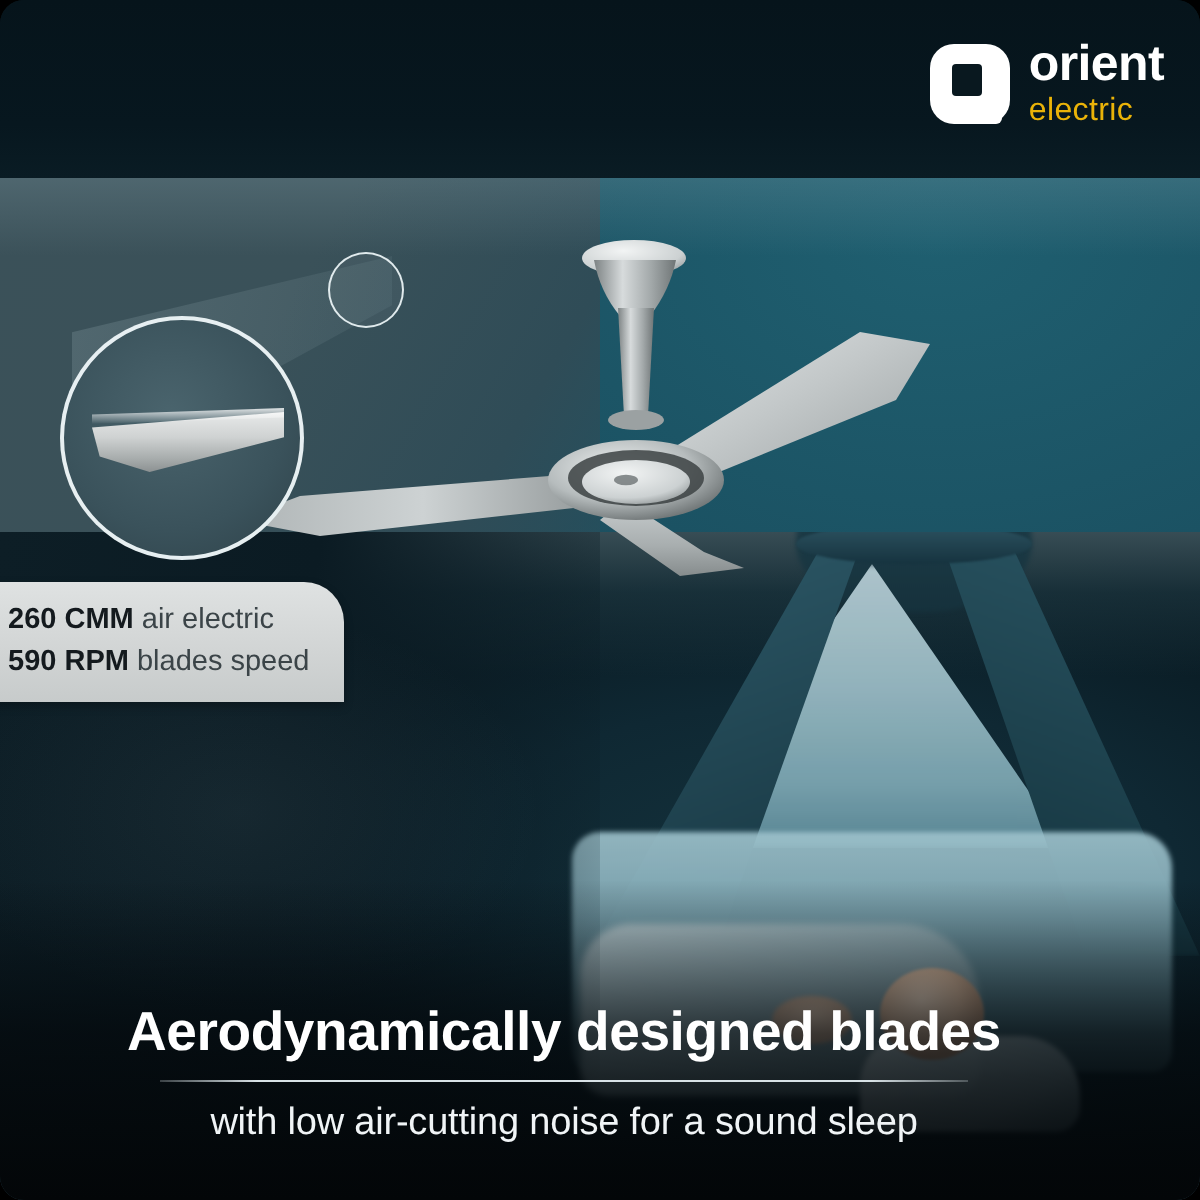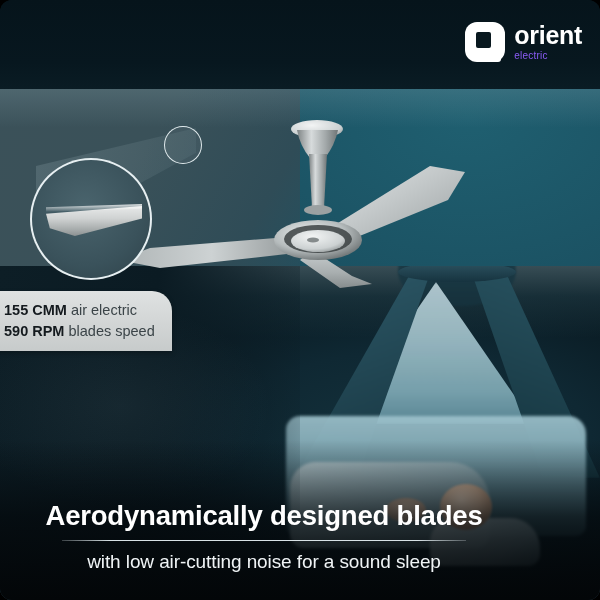--- a/index.html
+++ b/index.html
@@ -30,21 +30,21 @@
   }
   .logo-mark:before{
     content:"";position:absolute;left:23px;top:27px;width:13px;height:13px;
     background:#ffffff;border-radius:0 0 3px 0;
   }
   .logo-words{display:flex;flex-direction:column;line-height:1;}
   .logo-orient{
     color:#fff;font-size:25px;font-weight:bold;letter-spacing:-0.3px;
   }
   .logo-electric{
-    color:#8b5cf6;font-size:10px;font-weight:normal;letter-spacing:0.2px;margin-top:3px;
+    color:#eab308;font-size:16px;font-weight:normal;letter-spacing:0.2px;margin-top:3px;
   }
 
   
   .scene{
     position:absolute;left:0;top:88px;width:600px;height:512px;overflow:hidden;
     background:
       radial-gradient(150% 120% at 78% 6%, #1f5f70 0%, #1b5263 28%, #28434e 52%, #33474f 70%, #3a5058 100%);
   }
   .wall-left{
     position:absolute;left:0;top:0;width:300px;height:300px;
@@ -178,21 +178,21 @@
     padding:9px 0 0 14px;box-sizing:border-box;
   }
   .spec-line{
     font-size:14.5px;color:#20282c;line-height:21px;white-space:nowrap;
   }
   .spec-line .v{font-weight:bold;color:#141a1e;}
   .spec-line .u{font-weight:normal;color:#3b4448;}
 
   
   .bottom-copy{
-    position:absolute;left:0;bottom:26px;width:528px;text-align:center;z-index:9;
+    position:absolute;left:0;bottom:26px;width:528px;text-align:center;z-index:9;padding-left:18px;
   }
   .headline{
     font-size:27.5px;font-weight:bold;color:#ffffff;letter-spacing:-0.2px;
     line-height:34px;
   }
   .rule{
     width:404px;height:1.5px;margin:7px auto 9px auto;
     background:linear-gradient(90deg,rgba(220,230,234,.25),#d8e2e6 12%,#d8e2e6 88%,rgba(220,230,234,.25));
   }
   .subhead{
@@ -288,21 +288,21 @@
   <div class="logo">
     <div class="logo-mark"></div>
     <div class="logo-words">
       <span class="logo-orient">orient</span>
       <span class="logo-electric">electric</span>
     </div>
   </div>
 
   <div class="spec-chip">
     <div class="spec-line">
-      <span class="v">155 CMM</span>
+      <span class="v">260 CMM</span>
       <span class="u">air electric</span>
     </div>
     <div class="spec-line">
       <span class="v">590 RPM</span>
       <span class="u">blades speed</span>
     </div>
   </div>
 
   <div class="bottom-copy">
     <div class="headline">Aerodynamically designed blades</div>

